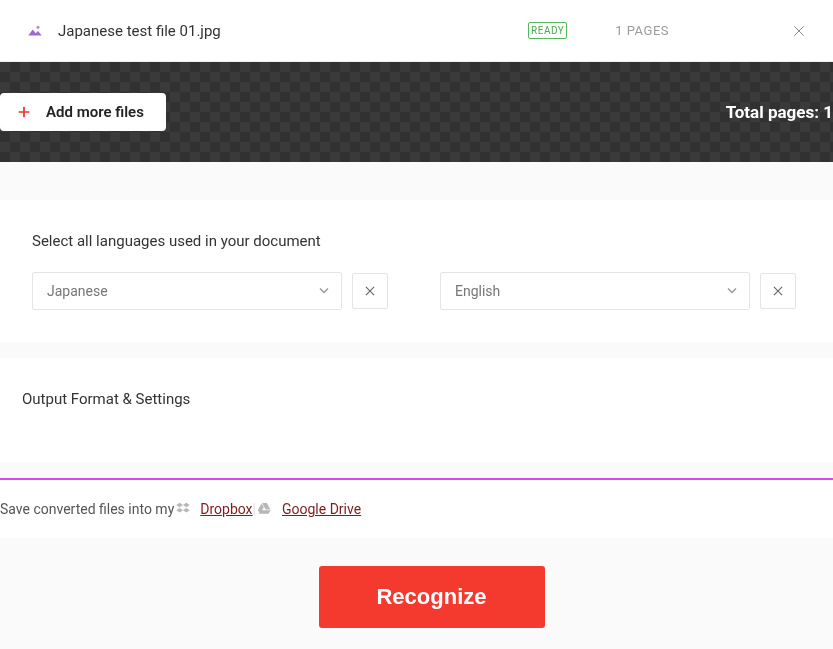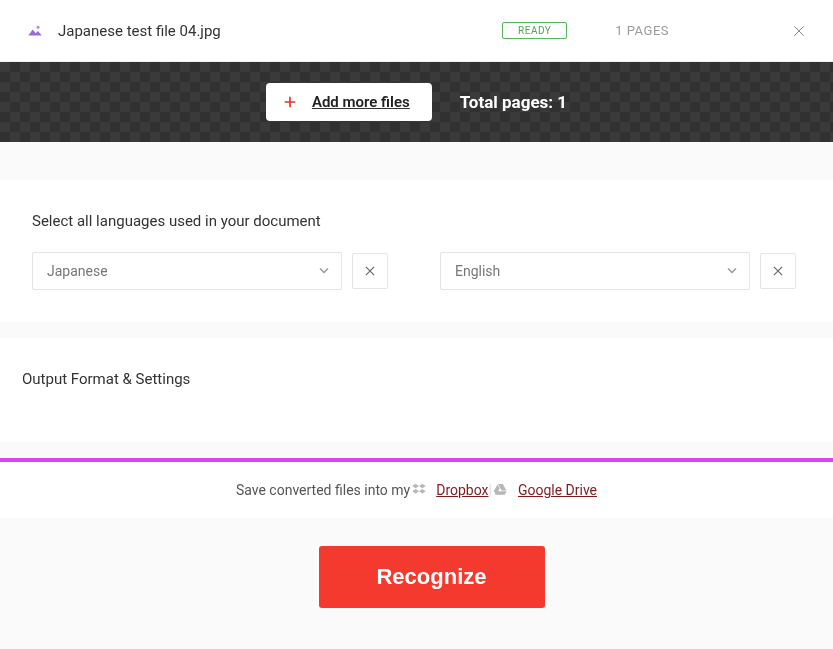--- a/index.html
+++ b/index.html
@@ -28,52 +28,51 @@
     margin-right: 12px;
   }
   .file-thumb svg { width: 18px; height: 18px; }
   .file-name { font-size: 15px; color: #333; flex: none; }
   .file-spacer { flex: 1; }
   .badge {
     border: 1px solid #55b85a;
     color: #4aa84f;
     font-size: 10px;
     letter-spacing: 0.5px;
-    padding: 2px 15px;
+    padding: 2px 2px;
     border-radius: 2px;
     margin-right: 48px;
   }
   .pages-count {
     font-size: 13px;
     color: #9b9b9b;
     letter-spacing: 0.5px;
     margin-right: 120px;
   }
   .close-x {
     width: 20px; height: 20px;
     color: #888;
     cursor: pointer;
     display:flex;align-items:center;justify-content:center;
   }
   .close-x svg { width: 16px; height: 16px; stroke: #888; }
 
   
   .dark-bar {
-    height: 80px;
+    height: 100px;
     background-color: #3a3a3a;
     background-image:
       linear-gradient(45deg, rgba(0,0,0,0.15) 25%, transparent 25%, transparent 75%, rgba(0,0,0,0.15) 75%),
       linear-gradient(45deg, rgba(0,0,0,0.15) 25%, transparent 25%, transparent 75%, rgba(0,0,0,0.15) 75%);
     background-size: 20px 20px;
     background-position: 0 0, 10px 10px;
     display: flex;
     align-items: center;
-    justify-content: center;
+    justify-content: space-between;
     gap: 28px;
-    text-decoration: underline;
   }
   .add-files-btn {
     background: #fff;
     border-radius: 4px;
     height: 38px;
     padding: 0 22px 0 16px;
     display: flex;
     align-items: center;
     gap: 14px;
     font-size: 15px;
@@ -143,25 +142,25 @@
     color: #666;
     background:#fff;
   }
   .square-btn svg { width: 14px; height: 14px; stroke: #666; }
 
   .format-select { width: 320px; }
 
   
   .save-row {
     background: #fff;
-    border-top: 4px solid #d946ef;
+    border-top: 2px solid #d946ef;
     height: 60px;
     display: flex;
     align-items: center;
-    justify-content: center;
+    justify-content: flex-start;
     color: #777;
     font-size: 14px;
   }
   .save-row .label { color: #555; }
   .save-link {
     display: flex; align-items: center; gap: 8px;
     color: #7f1d1d; cursor: pointer; text-decoration: underline;
   }
   .save-link svg { width: 18px; height: 18px; }
   .divider {
@@ -193,21 +192,21 @@
 </head>
 <body>
 
 <div class="file-row">
   <div class="file-thumb">
     <svg viewBox="0 0 24 24" fill="none">
         <path d="M3 18 L9 10 L13 15 L16 12 L21 18 Z" fill="#9b6bd1"></path>
         <circle cx="16" cy="7" r="2" fill="#b089df"></circle>
       </svg>
   </div>
-  <div class="file-name">Japanese test file 04.jpg</div>
+  <div class="file-name">Japanese test file 01.jpg</div>
   <div class="file-spacer"></div>
   <div class="badge">READY</div>
   <div class="pages-count">1 PAGES</div>
   <div class="close-x">
     <svg viewBox="0 0 24 24" fill="none" stroke-width="1.5">
         <path d="M5 5 L19 19 M19 5 L5 19"></path>
       </svg>
   </div>
 </div>
 

